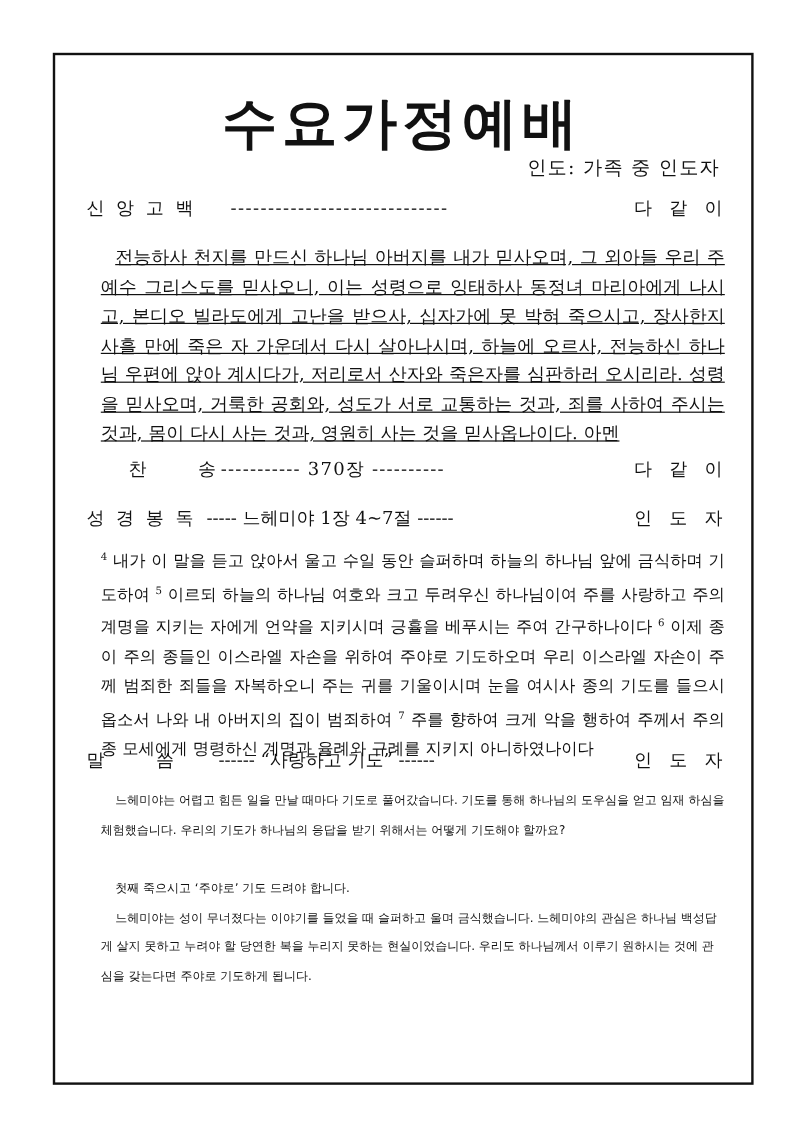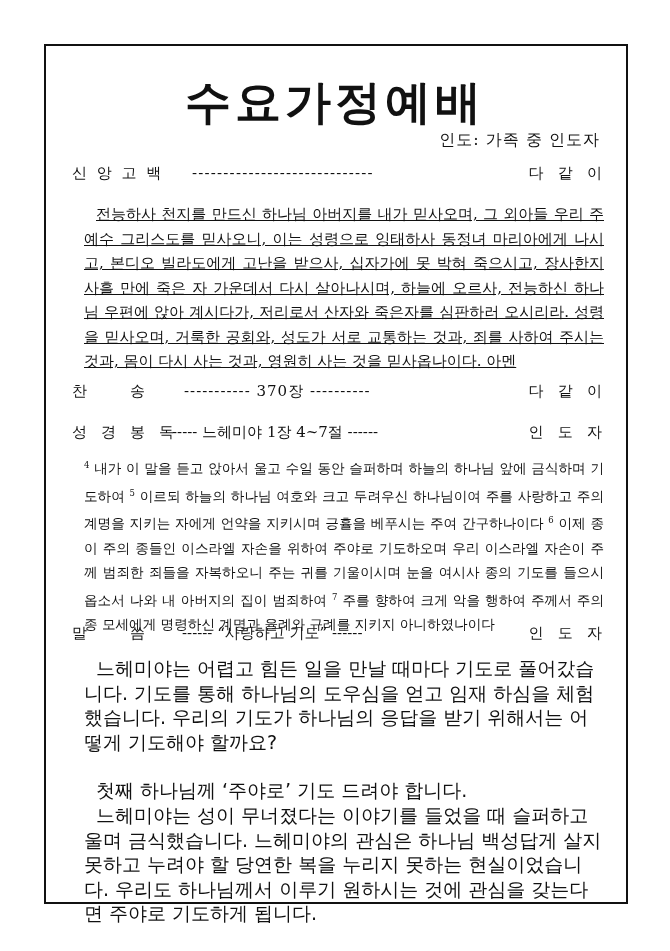--- a/index.html
+++ b/index.html
@@ -13,21 +13,21 @@
     .row { position: absolute; left: 72px; width: 530px; height: 22px; font-size: 15px; white-space: nowrap; }
     .row .lbl { position: absolute; left: 0; top: 0; }
     .row .mid { position: absolute; top: 0; }
     .row .who { position: absolute; right: 0; top: 0; }
     .para { position: absolute; left: 84px; width: 520px; font-size: 15px; line-height: 24.5px;
       text-align: justify; text-align-last: left; }
     .para.ind { text-indent: 12px; text-decoration: underline; }
     .scripture { position: absolute; left: 84px; width: 520px; font-size: 13.6px; line-height: 24.5px;
       font-family: "DejaVu Sans", "Liberation Sans", sans-serif; text-align: justify; text-align-last: left; }
     .scripture sup { font-size: 8.5px; vertical-align: 5px; font-family: "DejaVu Serif", serif; }
-    .sermon { position: absolute; left: 84px; width: 520px; font-size: 19px; line-height: 24.6px;
+    .sermon { position: absolute; left: 84px; width: 520px; font-size: 10px; line-height: 24.6px;
       font-family: "DejaVu Sans", "Liberation Sans", sans-serif; }
     .sermon p { margin: 0; text-indent: 12px; }
     .sermon p.gap { margin-top: 24px; }
   </style>
 </head>
 <body>
 
 <div class="page-box"></div>
 
 <div class="title">수요가정예배</div>
@@ -35,36 +35,36 @@
 
 <div class="row" style="top:164px;">
   <span class="lbl" style="word-spacing:5px;">신 앙 고 백</span>
   <span class="mid" style="left:120px; letter-spacing:1.2px;">-----------------------------</span>
   <span class="who" style="white-space:pre;">다   같   이</span>
 </div>
 
 <div class="para ind" style="top:202px;">전능하사 천지를 만드신 하나님 아버지를 내가 믿사오며, 그 외아들 우리 주 예수 그리스도를 믿사오니, 이는 성령으로 잉태하사 동정녀 마리아에게 나시고, 본디오 빌라도에게 고난을 받으사, 십자가에 못 박혀 죽으시고, 장사한지 사흘 만에 죽은 자 가운데서 다시 살아나시며, 하늘에 오르사, 전능하신 하나님 우편에 앉아 계시다가, 저리로서 산자와 죽은자를 심판하러 오시리라. 성령을 믿사오며, 거룩한 공회와, 성도가 서로 교통하는 것과, 죄를 사하여 주시는 것과, 몸이 다시 사는 것과, 영원히 사는 것을 믿사옵나이다. 아멘</div>
 
 <div class="row" style="top:382px;">
-  <span class="lbl" style="white-space:pre;">찬         송</span>
+  <span class="lbl" style="white-space:pre;margin-left:35px;">찬         송</span>
   <span class="mid" style="left:112px; white-space:pre; letter-spacing:1px;">----------- 370장 ----------</span>
   <span class="who" style="white-space:pre;">다   같   이</span>
 </div>
 
 <div class="row" style="top:423px;">
-  <span class="lbl" style="word-spacing:5px;font-family:Liberation Mono, monospace;">성 경 봉 독</span>
+  <span class="lbl" style="word-spacing:5px;">성 경 봉 독</span>
   <span class="mid" style="left:100px; white-space:pre;">----- 느헤미야 1장 4~7절 ------</span>
   <span class="who" style="white-space:pre;">인   도   자</span>
 </div>
 
 <div class="scripture" style="top:453px;"><sup>4</sup><span> 내가 이 말을 듣고 앉아서 울고 수일 동안 슬퍼하며 하늘의 하나님 앞에 금식하며 기도하여 </span><sup>5</sup><span> 이르되 하늘의 하나님 여호와 크고 두려우신 하나님이여 주를 사랑하고 주의 계명을 지키는 자에게 언약을 지키시며 긍휼을 베푸시는 주여 간구하나이다 </span><sup>6</sup><span> 이제 종이 주의 종들인 이스라엘 자손을 위하여 주야로 기도하오며 우리 이스라엘 자손이 주께 범죄한 죄들을 자복하오니 주는 귀를 기울이시며 눈을 여시사 종의 기도를 들으시옵소서 나와 내 아버지의 집이 범죄하여 </span><sup>7</sup><span> 주를 향하여 크게 악을 행하여 주께서 주의 종 모세에게 명령하신 계명과 율례와 규례를 지키지 아니하였나이다</span></div>
 
 <div class="row" style="top:624px;">
   <span class="lbl" style="white-space:pre;">말         씀</span>
   <span class="mid" style="left:110px; white-space:pre;">------ “사랑하고 기도” ------</span>
   <span class="who" style="white-space:pre;">인   도   자</span>
 </div>
 
 <div class="sermon" style="top:656px;">
   <p>느헤미야는 어렵고 힘든 일을 만날 때마다 기도로 풀어갔습니다. 기도를 통해 하나님의 도우심을 얻고 임재 하심을 체험했습니다. 우리의 기도가 하나님의 응답을 받기 위해서는 어떻게 기도해야 할까요?</p>
-  <p class="gap">첫째 하나님께 ‘주야로’ 기도 드려야 합니다.</p>
+  <p class="gap">첫째 죽으시고 ‘주야로’ 기도 드려야 합니다.</p>
   <p>느헤미야는 성이 무너졌다는 이야기를 들었을 때 슬퍼하고 울며 금식했습니다. 느헤미야의 관심은 하나님 백성답게 살지 못하고 누려야 할 당연한 복을 누리지 못하는 현실이었습니다. 우리도 하나님께서 이루기 원하시는 것에 관심을 갖는다면 주야로 기도하게 됩니다.</p>
 </div>
 
 </body></html>

